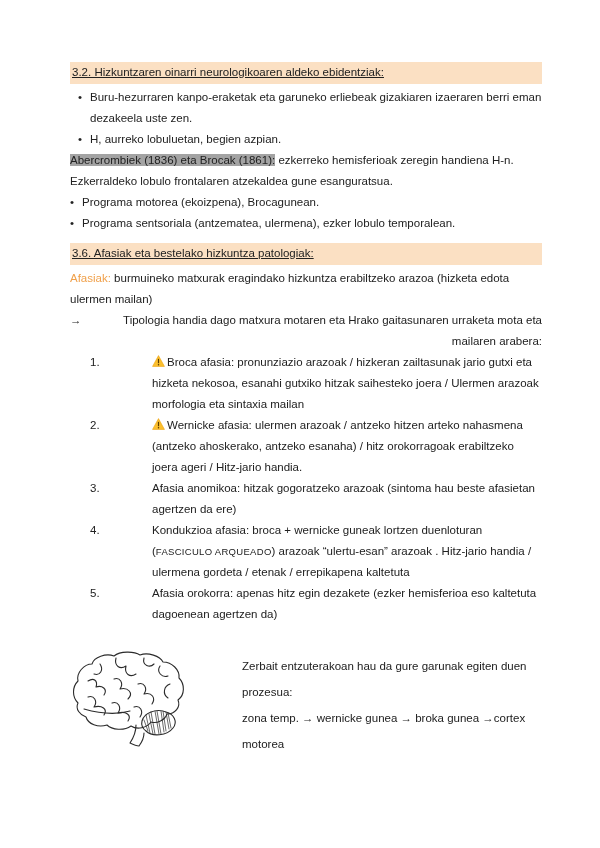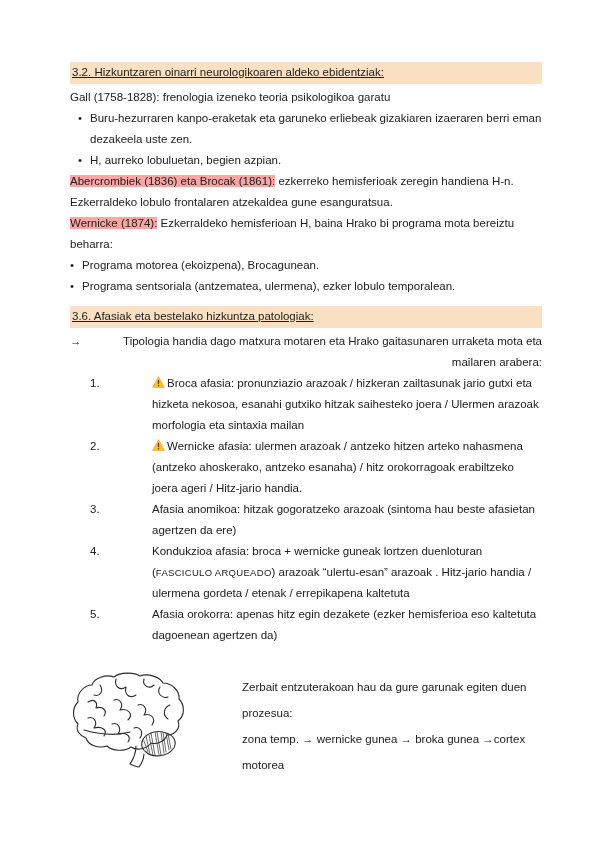--- a/index.html
+++ b/index.html
@@ -15,21 +15,21 @@
   p { margin:0; }
 
   .hl-heading {
     background:#fbe0c3;
     padding:2px 3px 3px 2px;
     margin:0 0 3px 0;
     font-size:11.5px; font-weight:normal; line-height:17px;
   }
   .hl-heading .ul { text-decoration:underline; }
 
-  .gray-hl { background:#fca5a5; }
+  .gray-hl { background:#a3a3a3; }
   .orange-lead { color:#f0a04a; }
 
   .bullet { display:flex; }
   .bullet.indented { padding-left:8px; }
   .bullet .marker { flex:none; width:12px; }
   .bullet .btext { flex:1; }
 
   .arrow-para { display:flex; }
   .arrow-para .marker { flex:none; width:14px; }
   .arrow-para .btext { flex:1;text-align:right; }
@@ -51,48 +51,47 @@
 </style>
 </head>
 <body>
 
 <div class="page">
   <div class="content">
 
     <div>
       <h2 class="hl-heading"><span class="ul">3.2. Hizkuntzaren oinarri neurologikoaren aldeko ebidentziak:</span></h2>
 
-      <p>Gall (1758-1828):  frenologia izeneko teoria psikologikoa garatu</p>
 
       <div class="bullet indented">
         <span class="marker">•</span>
         <span class="btext">Buru-hezurraren kanpo-eraketak eta garuneko erliebeak gizakiaren izaeraren berri eman dezakeela uste zen.</span>
       </div>
       <div class="bullet indented">
         <span class="marker">•</span>
         <span class="btext">H, aurreko lobuluetan, begien azpian.</span>
       </div>
 
       <p><span class="gray-hl">Abercrombiek (1836) eta Brocak (1861):</span><span> ezkerreko hemisferioak zeregin handiena H-n. Ezkerraldeko lobulo frontalaren atzekaldea gune esanguratsua.</span></p>
 
-      <p><span class="gray-hl">Wernicke (1874):</span><span> Ezkerraldeko hemisferioan H, baina Hrako bi programa mota bereiztu beharra:</span></p>
 
       <div class="bullet">
         <span class="marker">•</span>
         <span class="btext">Programa motorea (ekoizpena), Brocagunean.</span>
       </div>
       <div class="bullet">
         <span class="marker">•</span>
         <span class="btext">Programa sentsoriala (antzematea, ulermena), ezker lobulo temporalean.</span>
       </div>
     </div>
 
     <div class="sec-33">
       <h2 class="hl-heading"><span class="ul">3.6. Afasiak eta bestelako hizkuntza patologiak:</span></h2>
 
+      <p><span class="orange-lead">Afasiak:</span><span> burmuineko matxurak eragindako hizkuntza erabiltzeko arazoa (hizketa edota ulermen mailan)</span></p>
 
       <div class="arrow-para">
         <span class="marker">→</span>
         <span class="btext">Tipologia handia dago matxura motaren eta Hrako gaitasunaren urraketa mota eta mailaren arabera:</span>
       </div>
 
       <div class="oli">
         <span class="num">1.</span>
         <span class="itext"><svg class="warn" viewBox="0 0 24 22">
               <path d="M12 1 L23 21 H1 Z" fill="#fcc02e" stroke="#e89b00" stroke-width="1"></path>

